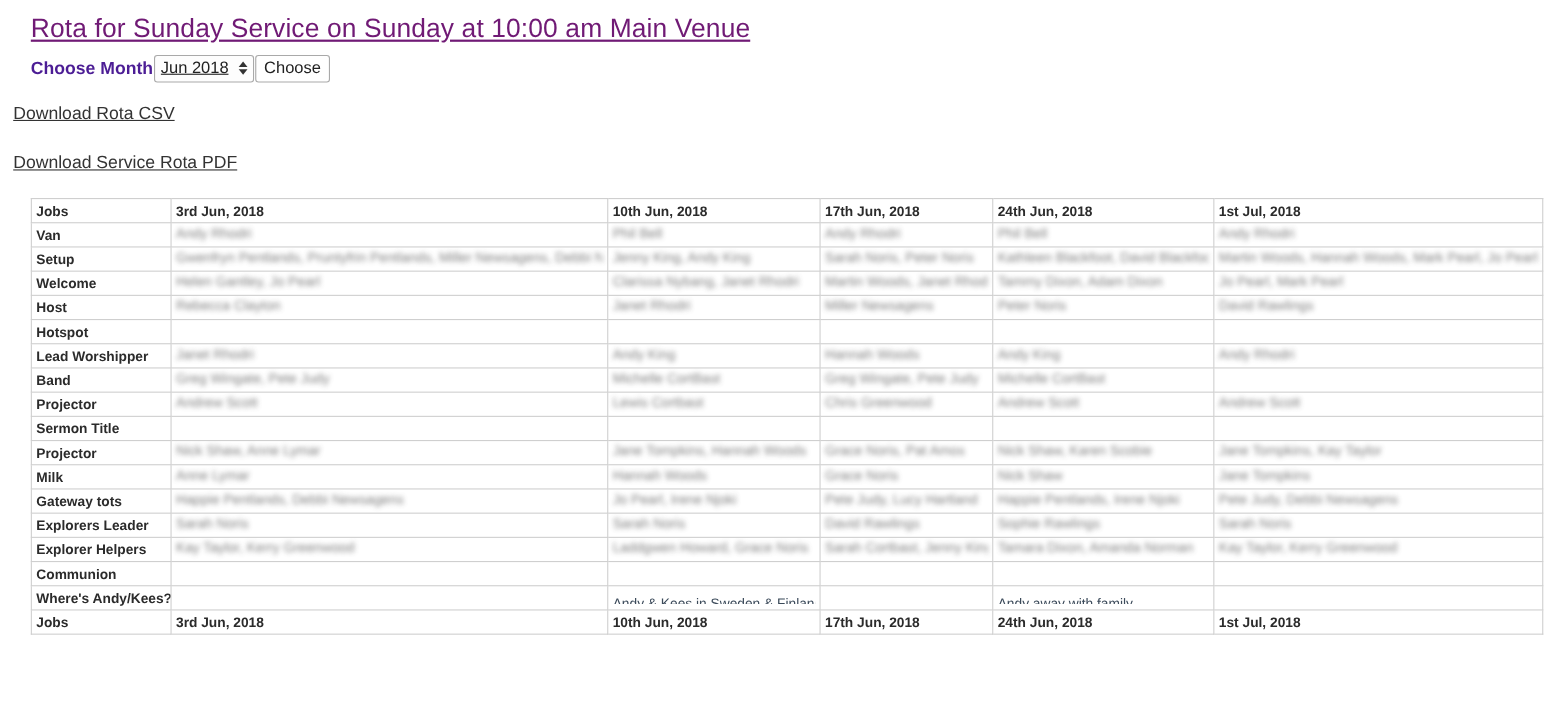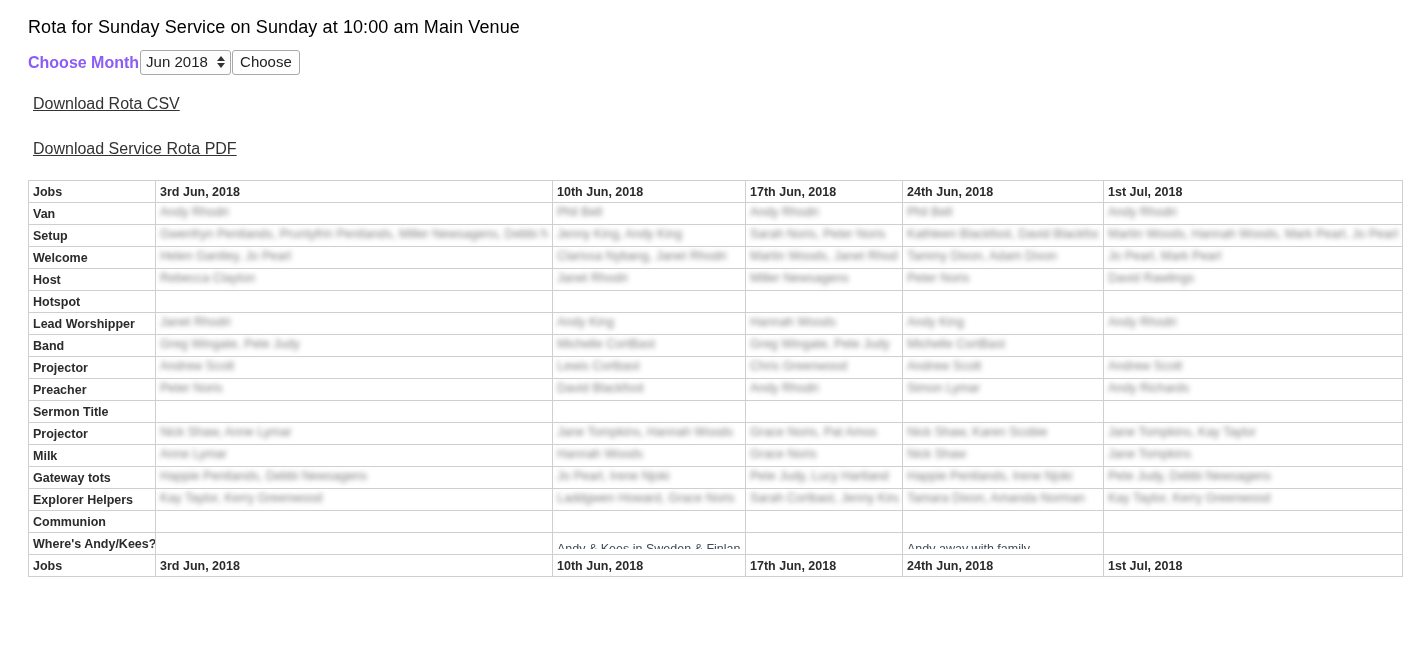--- a/index.html
+++ b/index.html
@@ -12,54 +12,56 @@
     color: #333333;
   }
   .page {
     position: relative;
     width: 1413px;
     height: 660px;
     overflow: hidden;
     padding: 0;
   }
   .page-title {
-    font-size: 18px;
+    font-size: 24px;
     font-weight: 400;
-    color: #000000;
+    color: #701a75;
     margin: 0;
     padding: 14px 0 0 28px;
     line-height: 26px;
     letter-spacing: 0.1px;
+    text-decoration: underline;
   }
   .chooser-row {
     display: flex;
     align-items: center;
     padding: 14px 0 0 28px;
     height: 30px;
   }
   .chooser-label {
     font-size: 16px;
     font-weight: bold;
-    color: #8b5cf6;
+    color: #4c1d95;
     line-height: 19px;
     margin-right: 1px;
   }
   .month-select {
     -webkit-appearance: none;
     appearance: none;
     font-family: "Liberation Sans", "DejaVu Sans", sans-serif;
     font-size: 15px;
     color: #222222;
     background: #fdfdfd;
     border: 1px solid #a9a9a9;
     border-radius: 3px;
     height: 25px;
     padding: 1px 22px 2px 5px;
     line-height: 20px;
     position: relative;
+    text-decoration: underline;
   }
   .select-wrap {
     position: relative;
     display: inline-block;
   }
   .select-arrows {
     position: absolute;
     right: 6px;
     top: 50%;
     transform: translateY(-50%);
@@ -84,21 +86,21 @@
     background: #ffffff;
     border: 1px solid #a9a9a9;
     border-radius: 3px;
     height: 25px;
     padding: 1px 7px 2px 7px;
     margin-left: 1px;
     cursor: pointer;
   }
   .dl-link {
     display: block;
-    padding-left: 33px;
+    padding-left: 12px;
     font-size: 16px;
     color: #333333;
     text-decoration: underline;
     line-height: 19px;
   }
   #csv-link { padding-top: 24px; }
   #pdf-link { padding-top: 26px; }
 
   .rota-wrap {
     padding: 22px 0 0 28px;
@@ -267,28 +269,20 @@
           </tr>
           <tr>
             <td class="job-cell">Projector</td>
             <td class="name-cell"><span class="blur">Andrew Scott</span></td>
             <td class="name-cell"><span class="blur">Lewis Cortbast</span></td>
             <td class="name-cell"><span class="blur">Chris Greenwood</span></td>
             <td class="name-cell"><span class="blur">Andrew Scott</span></td>
             <td class="name-cell"><span class="blur">Andrew Scott</span></td>
           </tr>
           <tr>
-            <td class="job-cell">Preacher</td>
-            <td class="name-cell"><span class="blur">Peter Noris</span></td>
-            <td class="name-cell"><span class="blur">David Blackfoot</span></td>
-            <td class="name-cell"><span class="blur">Andy Rhodri</span></td>
-            <td class="name-cell"><span class="blur">Simon Lymar</span></td>
-            <td class="name-cell"><span class="blur">Andy Richards</span></td>
-          </tr>
-          <tr>
             <td class="job-cell">Sermon Title</td>
             <td class="name-cell"></td>
             <td class="name-cell"></td>
             <td class="name-cell"></td>
             <td class="name-cell"></td>
             <td class="name-cell"></td>
           </tr>
           <tr>
             <td class="job-cell">Projector</td>
             <td class="name-cell"><span class="blur">Nick Shaw, Anne Lymar</span></td>
@@ -305,20 +299,28 @@
             <td class="name-cell"><span class="blur">Nick Shaw</span></td>
             <td class="name-cell"><span class="blur">Jane Tompkins</span></td>
           </tr>
           <tr>
             <td class="job-cell">Gateway tots</td>
             <td class="name-cell"><span class="blur">Happie Pentlands, Debbi Newsagens</span></td>
             <td class="name-cell"><span class="blur">Jo Pearl, Irene Njoki</span></td>
             <td class="name-cell"><span class="blur">Pete Judy, Lucy Hartland</span></td>
             <td class="name-cell"><span class="blur">Happie Pentlands, Irene Njoki</span></td>
             <td class="name-cell"><span class="blur">Pete Judy, Debbi Newsagens</span></td>
+          </tr>
+          <tr>
+            <td class="job-cell">Explorers Leader</td>
+            <td class="name-cell"><span class="blur">Sarah Noris</span></td>
+            <td class="name-cell"><span class="blur">Sarah Noris</span></td>
+            <td class="name-cell"><span class="blur">David Rawlings</span></td>
+            <td class="name-cell"><span class="blur">Sophie Rawlings</span></td>
+            <td class="name-cell"><span class="blur">Sarah Noris</span></td>
           </tr>
           <tr>
             <td class="job-cell">Explorer Helpers</td>
             <td class="name-cell"><span class="blur">Kay Taylor, Kerry Greenwood</span></td>
             <td class="name-cell"><span class="blur">Laddgwen Howard, Grace Noris</span></td>
             <td class="name-cell"><span class="blur">Sarah Cortbast, Jenny King</span></td>
             <td class="name-cell"><span class="blur">Tamara Dixon, Amanda Norman</span></td>
             <td class="name-cell"><span class="blur">Kay Taylor, Kerry Greenwood</span></td>
           </tr>
           <tr>

